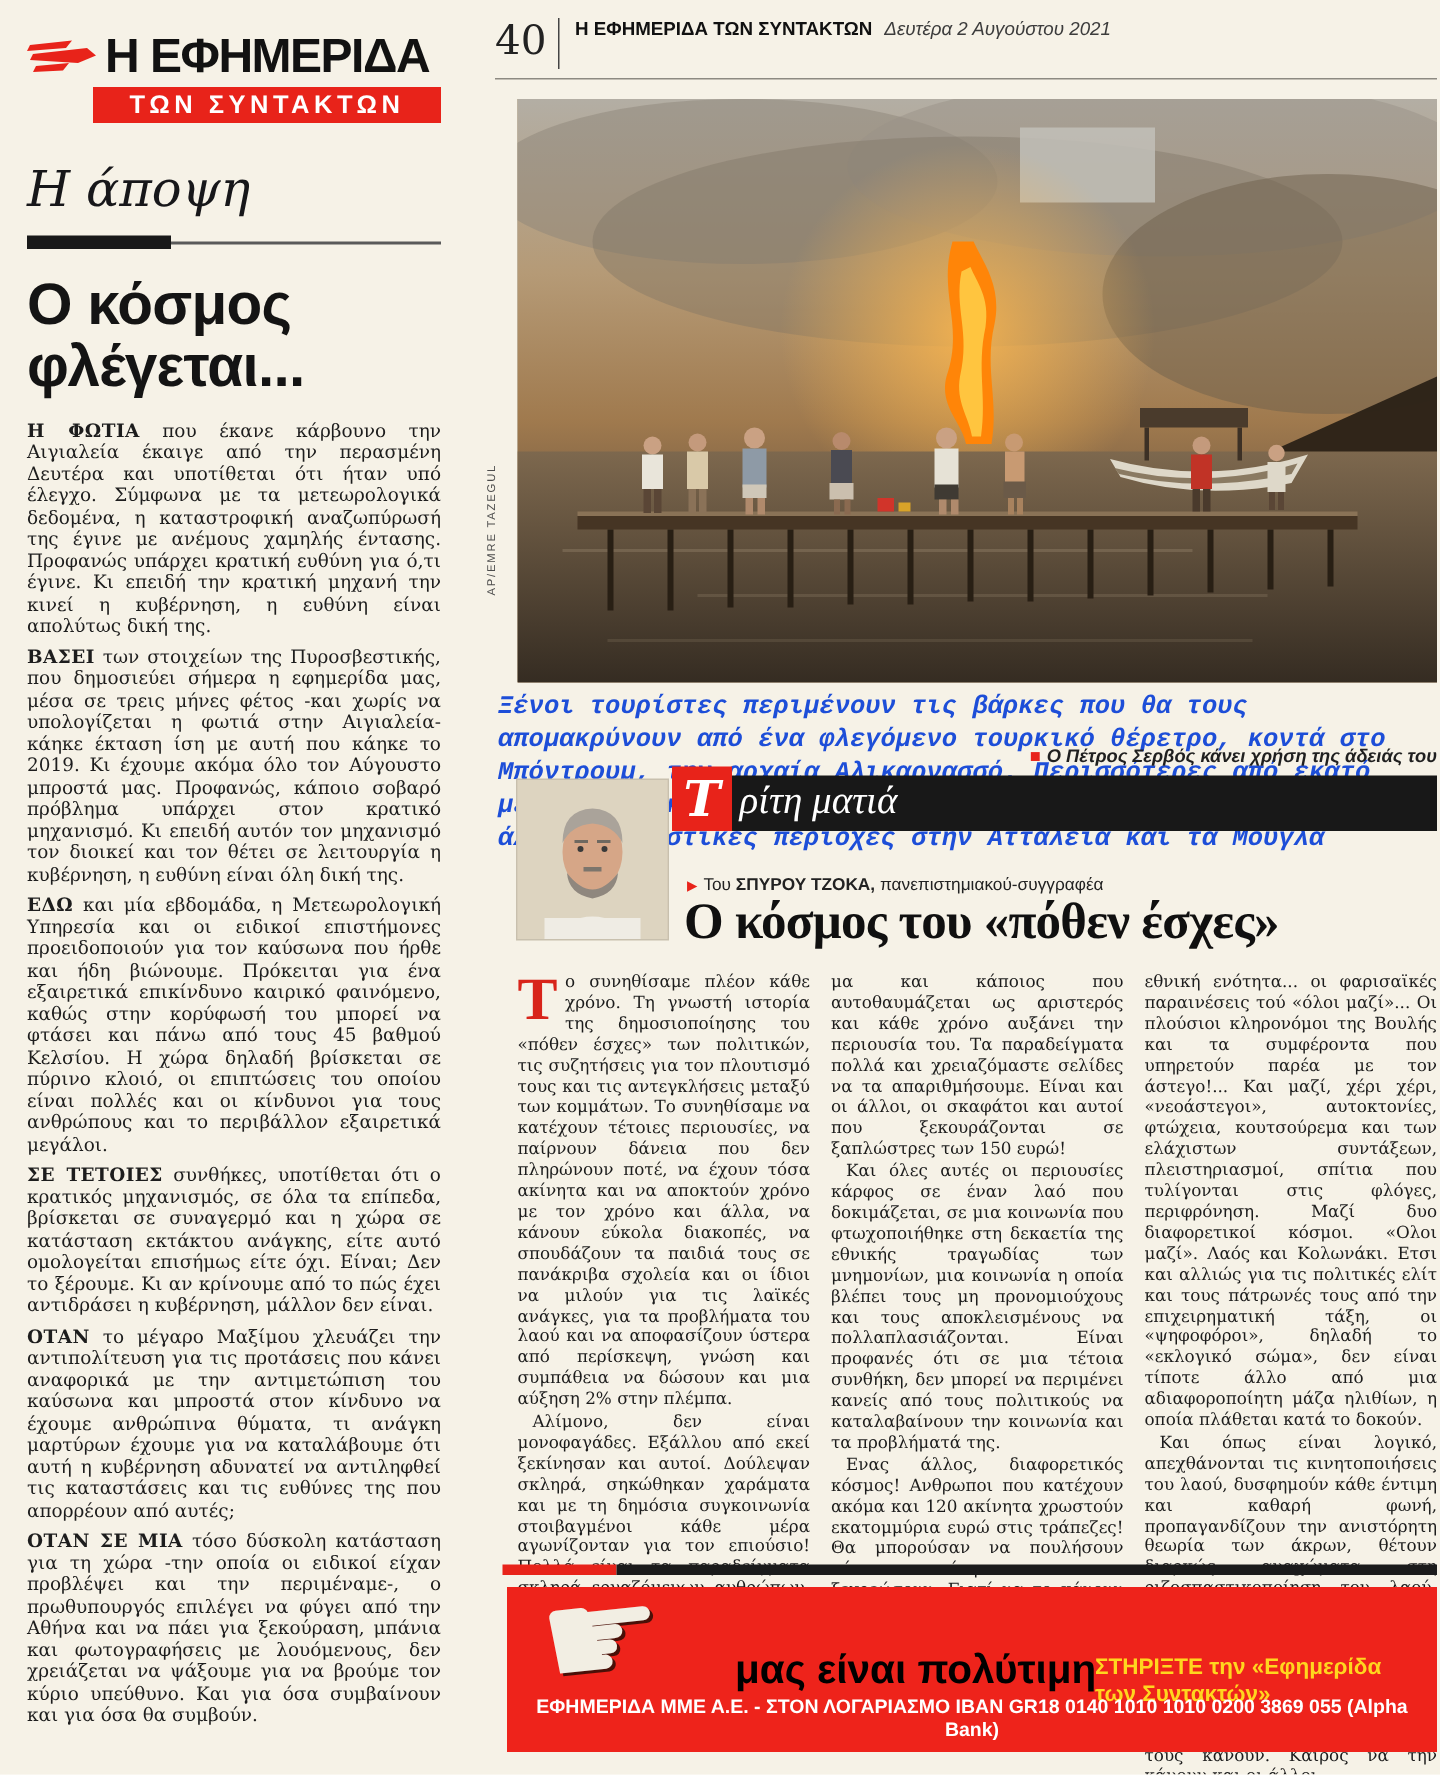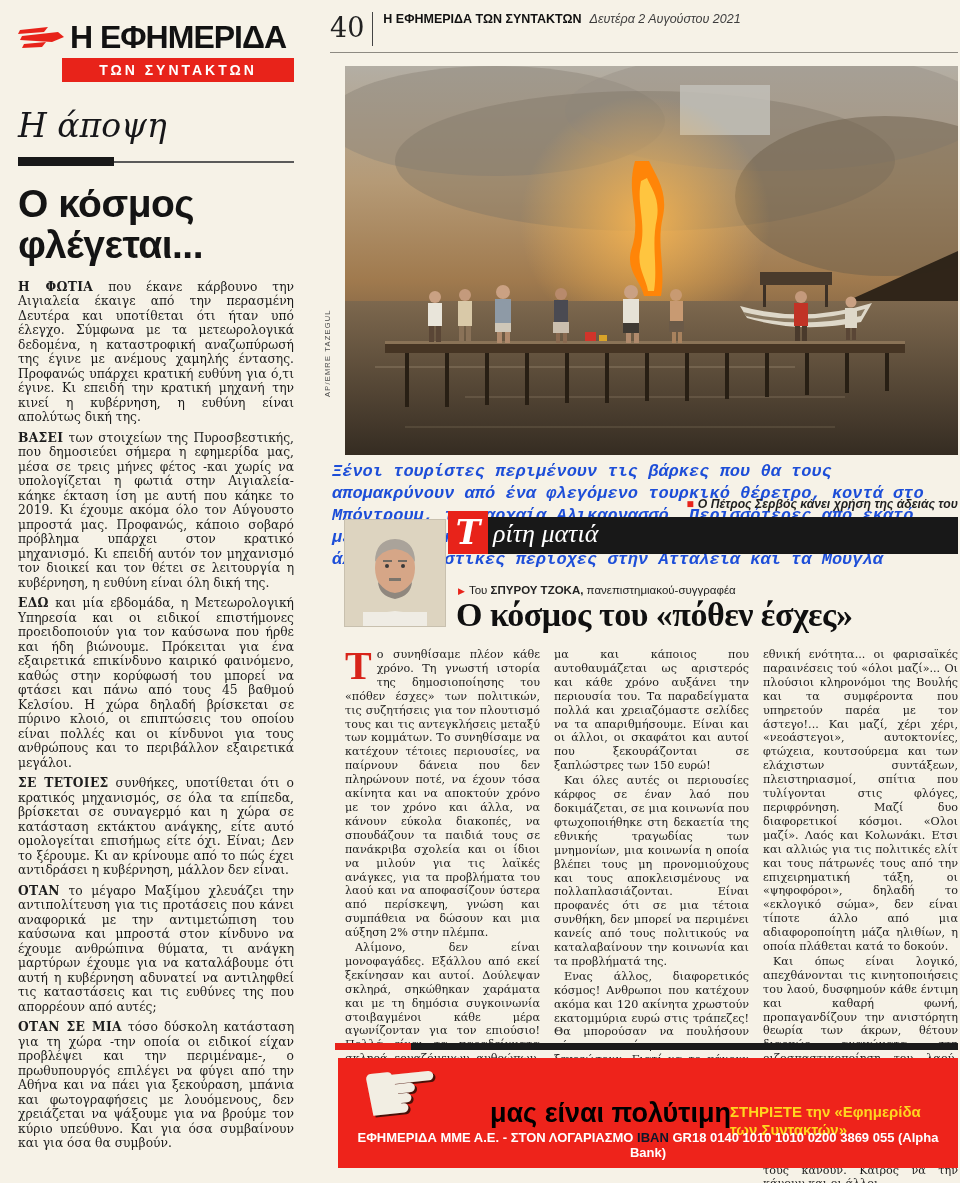--- a/index.html
+++ b/index.html
@@ -5,21 +5,21 @@
   html,body{margin:0;padding:0;}
   .page{position:relative;width:960px;height:1183px;background:#f6f2e7;overflow:hidden;
         font-family:"DejaVu Serif",serif;color:#1d1d1d;}
   
   .opinion{position:absolute;left:18px;top:19px;width:276px;}
   .mast-row{display:flex;align-items:center;gap:6px;}
   .mast-title{font-family:"Liberation Sans",sans-serif;font-weight:800;font-size:32px;
               letter-spacing:-1px;color:#121212;white-space:nowrap;}
   .mast-sub{margin-top:2px;margin-left:44px;width:232px;height:24px;background:#e8231a;
             display:flex;align-items:center;justify-content:center;
-            font-family:"Liberation Sans",sans-serif;font-weight:700;font-size:14px;
+            font-family:"Liberation Sans",sans-serif;font-weight:700;font-size:17px;
             letter-spacing:3px;color:#fff;}
   .section-name{margin-top:24px;font-family:"DejaVu Serif",serif;font-style:italic;
                 font-size:33px;color:#17171a;}
   .rule{margin-top:12px;display:flex;align-items:center;}
   .rule-thick{width:96px;height:9px;background:#191919;}
   .rule-thin{flex:1;height:2px;background:#5a5a5a;}
   .op-title{margin:18px 0 0 0;font-family:"Liberation Sans",sans-serif;font-weight:800;
             font-size:39px;line-height:1.05;color:#141414;letter-spacing:-0.5px;}
   .op-body{margin-top:14px;font-size:12.3px;line-height:14.5px;text-align:justify;}
   .op-body p{margin:0 0 6px 0;}
@@ -78,21 +78,21 @@
         color:#f2eee3;text-shadow:2px 2px 0 #4a1008;transform:rotate(-6deg);line-height:1;}
   .banner-title1{position:absolute;left:152px;top:6px;font-family:"Liberation Sans",sans-serif;
                  font-weight:700;font-size:27px;color:#fff;white-space:nowrap;}
   .banner-title2{position:absolute;left:152px;top:40px;font-family:"Liberation Sans",sans-serif;
                  font-weight:700;font-size:27px;color:#000000;white-space:nowrap;}
   .banner-support{position:absolute;left:392px;top:45px;width:215px;
                   font-family:"Liberation Sans",sans-serif;font-weight:800;font-size:15px;
                   line-height:1.2;color:#ffd61f;}
   .banner-iban{position:absolute;left:0;bottom:8px;width:100%;text-align:center;
                font-family:"Liberation Sans",sans-serif;font-weight:700;font-size:13px;color:#fff;}
-  .iban-hl{color:#0f172a;}
+  .iban-hl{color:#ffffff;}
 </style>
 </head>
 <body>
 
 <div class="page">
 
   <aside class="opinion">
     <div class="mast-row">
       <svg width="46" height="26" viewBox="0 0 46 26" aria-hidden="true">
         <polygon points="2,5 30,2 26,7 0,9" fill="#e8231a"></polygon>

